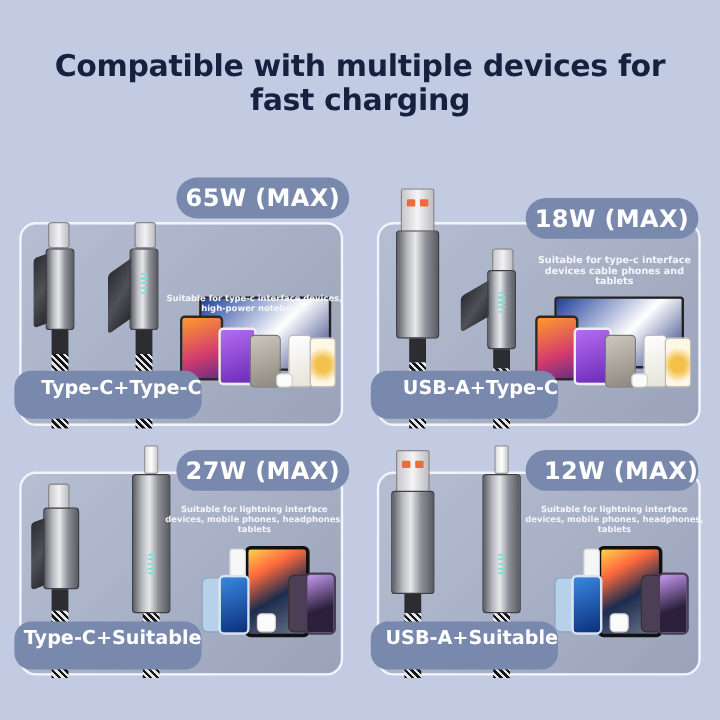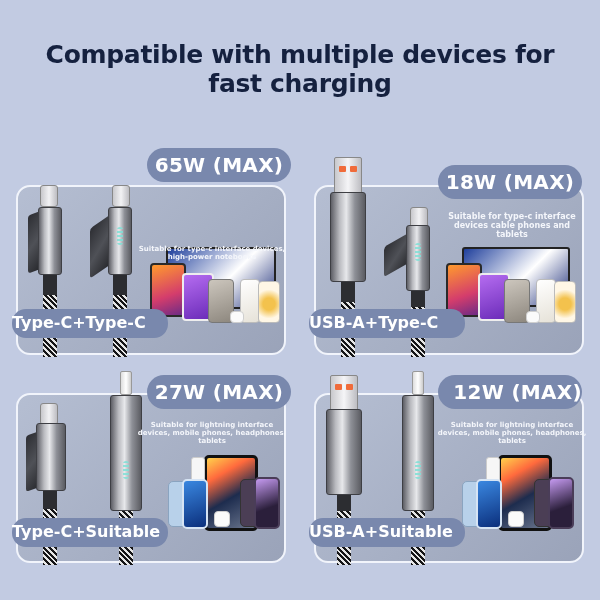--- a/index.html
+++ b/index.html
@@ -34,23 +34,23 @@
     background: #7988ad; border-radius: 17px;
     color: #fff; font-weight: bold; font-size: 20px; line-height: 34px; text-align: center;
     letter-spacing: 0.3px;
   }
   .w1 { left: 147px; top: 148px; }
   .w2 { left: 438px; top: 165px; width: 144px; }
   .w3 { left: 147px; top: 375px; }
   .w4 { left: 438px; top: 375px; text-align: right; }
 
   .type {
-    position: absolute; height: 29px; border-radius: 14px;
+    position: absolute; height: 40px; border-radius: 14px;
     background: #7988ad; color: #fff; font-weight: bold; font-size: 16px;
-    line-height: 28px; text-align: left;
+    line-height: 28px; text-align: right;
   }
   .t1 { left: 12px; top: 309px; width: 156px; }
   .t2 { left: 309px; top: 309px; width: 156px; }
   .t3 { left: 12px; top: 518px; width: 156px; }
   .t4 { left: 309px; top: 518px; width: 156px; }
 
   .desc {
     position: absolute; width: 150px; text-align: center;
     color: #f4f6fb; font-weight: bold; font-size: 7px; line-height: 8px;
   }

